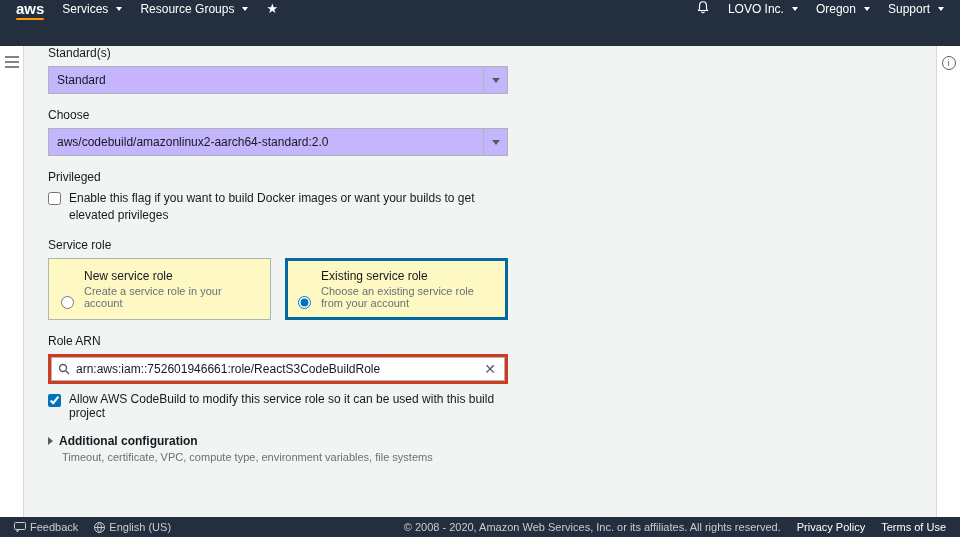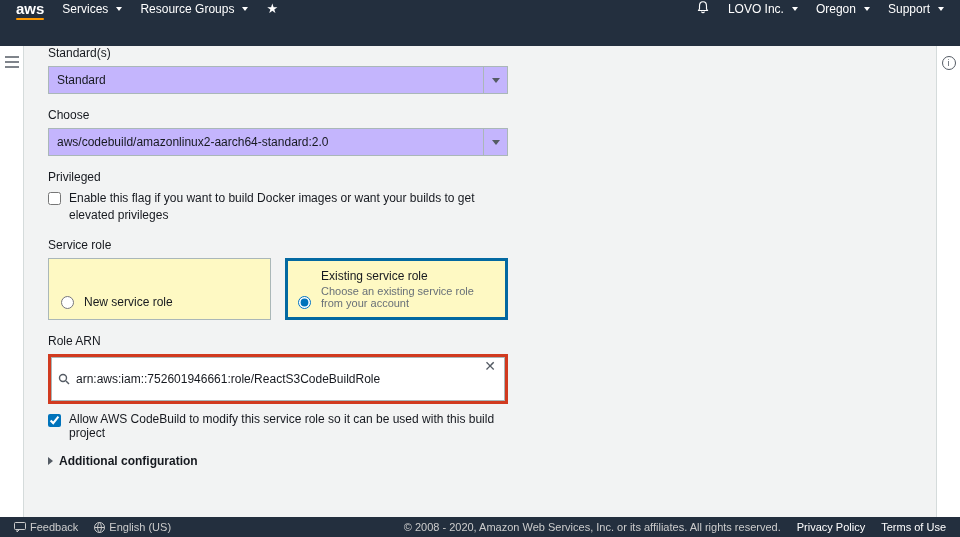--- a/index.html
+++ b/index.html
@@ -42,21 +42,21 @@
     
     .radio-tiles { display: flex; gap: 14px; margin-top: 6px; }
     .radio-tile { flex: 1; border: 1px solid #aab7b8; padding: 10px 12px; background: #fef9c3; display: flex; align-items: flex-end; gap: 10px; cursor: pointer; }
     .radio-tile.highlighted { border: 3px solid #0369a1; padding: 8px 10px; }
     .radio-tile input[type="radio"] { margin-top: 2px; width: 13px; height: 13px; accent-color: #0073bb; }
     .radio-tile-title { font-size: 12px; font-weight: 400; color: #16191f; }
     .radio-tile-desc { font-size: 11px; color: #687078; margin-top: 2px; }
     
     
     .arn-wrap { border: 3px solid #d13a1f; padding: 0; background: #fff; }
-    .arn-input-row { display: flex; border: 1px solid #aab7b8; height: 44px; }
+    .arn-input-row { display: flex; align-items: center; border: 1px solid #aab7b8; height: 24px; }
     .arn-search-icon { padding: 0 6px; display: flex; align-items: center; }
     .arn-input { flex: 1; border: none; outline: none; font-size: 12px; color: #16191f; height: 100%; padding: 0; }
     .arn-clear { padding: 0 8px; cursor: pointer; font-size: 14px; color: #545b64; }
     
     .allow-check { margin-top: 8px; display: flex; gap: 8px; align-items: flex-start; }
     .allow-check input { accent-color: #0073bb; margin-top: 2px; }
     
     
     .expand-row { margin-top: 14px; }
     .expand-header { display: flex; align-items: center; gap: 6px; cursor: pointer; }
@@ -153,20 +153,21 @@
         </div>
       </div>
 
       <div class="form-group">
         <label class="form-label">Service role</label>
         <div class="radio-tiles">
           <label class="radio-tile">
             <input type="radio" name="svcrole" style="">
             <div>
               <div class="radio-tile-title">New service role</div>
+              <div class="radio-tile-desc">Create a service role in your account</div>
             </div>
           </label>
           <label class="radio-tile highlighted">
             <input type="radio" name="svcrole" checked="" style="">
             <div>
               <div class="radio-tile-title">Existing service role</div>
               <div class="radio-tile-desc">Choose an existing service role from your account</div>
             </div>
           </label>
         </div>
@@ -190,20 +191,21 @@
           <input type="checkbox" checked="" style="">
           <span>Allow AWS CodeBuild to modify this service role so it can be used with this build project</span>
         </div>
       </div>
 
       <div class="expand-row">
         <div class="expand-header">
           <span class="expand-triangle"></span>
           <span class="expand-title">Additional configuration</span>
         </div>
+        <div class="expand-desc">Timeout, certificate, VPC, compute type, environment variables, file systems</div>
       </div>
 
     </div>
 
   </div>
 
   <div class="right-rail">
     <span class="info-circle">i</span>
   </div>
 </div>

